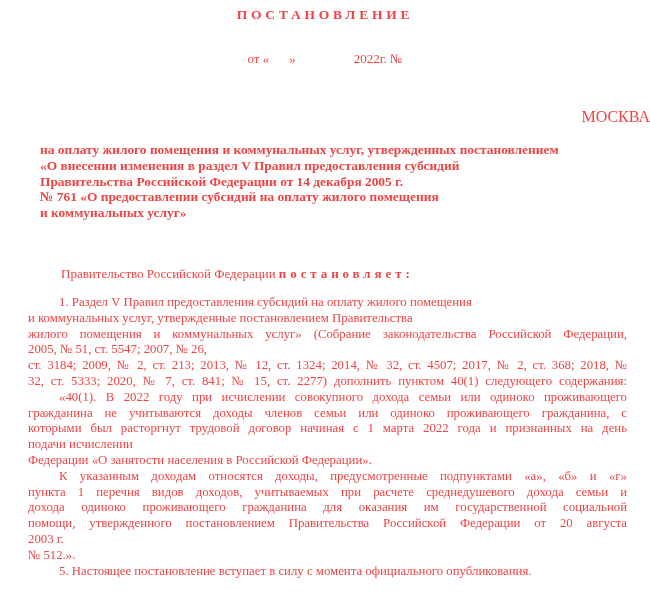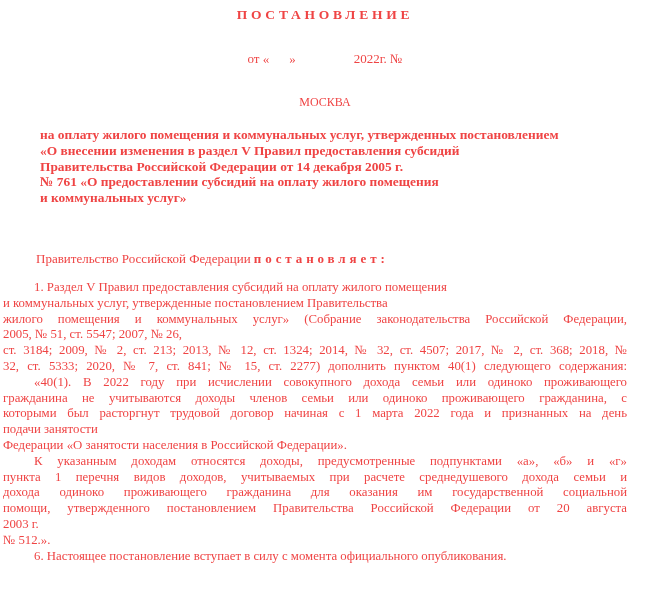--- a/index.html
+++ b/index.html
@@ -27,47 +27,47 @@
   }
   .date-line {
     text-align: center;
     margin-top: 28px;
     font-size: 13px;
     line-height: 16px;
   }
   .day-gap  { display: inline-block; width: 20px; }
   .year-gap { display: inline-block; width: 58px; }
   .city {
-    text-align: center;
-    margin-top: 27px;
-    font-size: 12px;
+    text-align: right;
+    margin-top: 42px;
+    font-size: 16px;
     line-height: 16px;
   }
   .doc-title {
     text-align: center;
     font-weight: bold;
     font-size: 13.4px;
     line-height: 15.8px;
     margin-top: 17px;
     padding: 0 40px;
   }
   .preamble {
     margin-top: 45px;
-    padding-left: 36px;
+    padding-left: 61px;
     padding-right: 22px;
     font-size: 13px;
     line-height: 16px;
   }
   .decree-word {
     font-weight: bold;
     letter-spacing: 0.30em;
   }
   .body-text {
     margin-top: 13px;
-    padding-left: 3px;
+    padding-left: 28px;
     padding-right: 23px;
     font-size: 12.8px;
     line-height: 15.8px;
   }
   .line { text-align: left; }
   .line.indent { padding-left: 31px; }
   .line.stretch {
     text-align: justify;
     text-align-last: justify;
   }
@@ -100,24 +100,24 @@
   <div class="body-text">
       <div class="line indent">1. Раздел V Правил предоставления субсидий на оплату жилого помещения</div>
       <div class="line">и коммунальных услуг, утвержденные постановлением Правительства</div>
       <div class="line stretch">жилого помещения и коммунальных услуг» (Собрание законодательства Российской Федерации,</div>
       <div class="line">2005, № 51, ст. 5547; 2007, № 26,</div>
       <div class="line stretch">ст. 3184; 2009, № 2, ст. 213; 2013, № 12, ст. 1324; 2014, № 32, ст. 4507; 2017, № 2, ст. 368; 2018, №</div>
       <div class="line stretch">32, ст. 5333; 2020, № 7, ст. 841; № 15, ст. 2277) дополнить пунктом 40(1) следующего содержания:</div>
       <div class="line indent stretch">«40(1). В 2022 году при исчислении совокупного дохода семьи или одиноко проживающего</div>
       <div class="line stretch">гражданина не учитываются доходы членов семьи или одиноко проживающего гражданина, с</div>
       <div class="line stretch">которыми был расторгнут трудовой договор начиная с 1 марта 2022 года и признанных на день</div>
-      <div class="line">подачи занятости</div>
+      <div class="line">подачи исчислении</div>
       <div class="line">Федерации «О занятости населения в Российской Федерации».</div>
       <div class="line indent stretch">К указанным доходам относятся доходы, предусмотренные подпунктами «а», «б» и «г»</div>
       <div class="line stretch">пункта 1 перечня видов доходов, учитываемых при расчете среднедушевого дохода семьи и</div>
       <div class="line stretch">дохода одиноко проживающего гражданина для оказания им государственной социальной</div>
       <div class="line stretch">помощи, утвержденного постановлением Правительства Российской Федерации от 20 августа</div>
       <div class="line">2003 г.</div>
       <div class="line">№ 512.».</div>
-      <div class="line indent">6. Настоящее постановление вступает в силу с момента официального опубликования.</div>
+      <div class="line indent">5. Настоящее постановление вступает в силу с момента официального опубликования.</div>
     </div>
 
 </div>
 
 </body></html>

